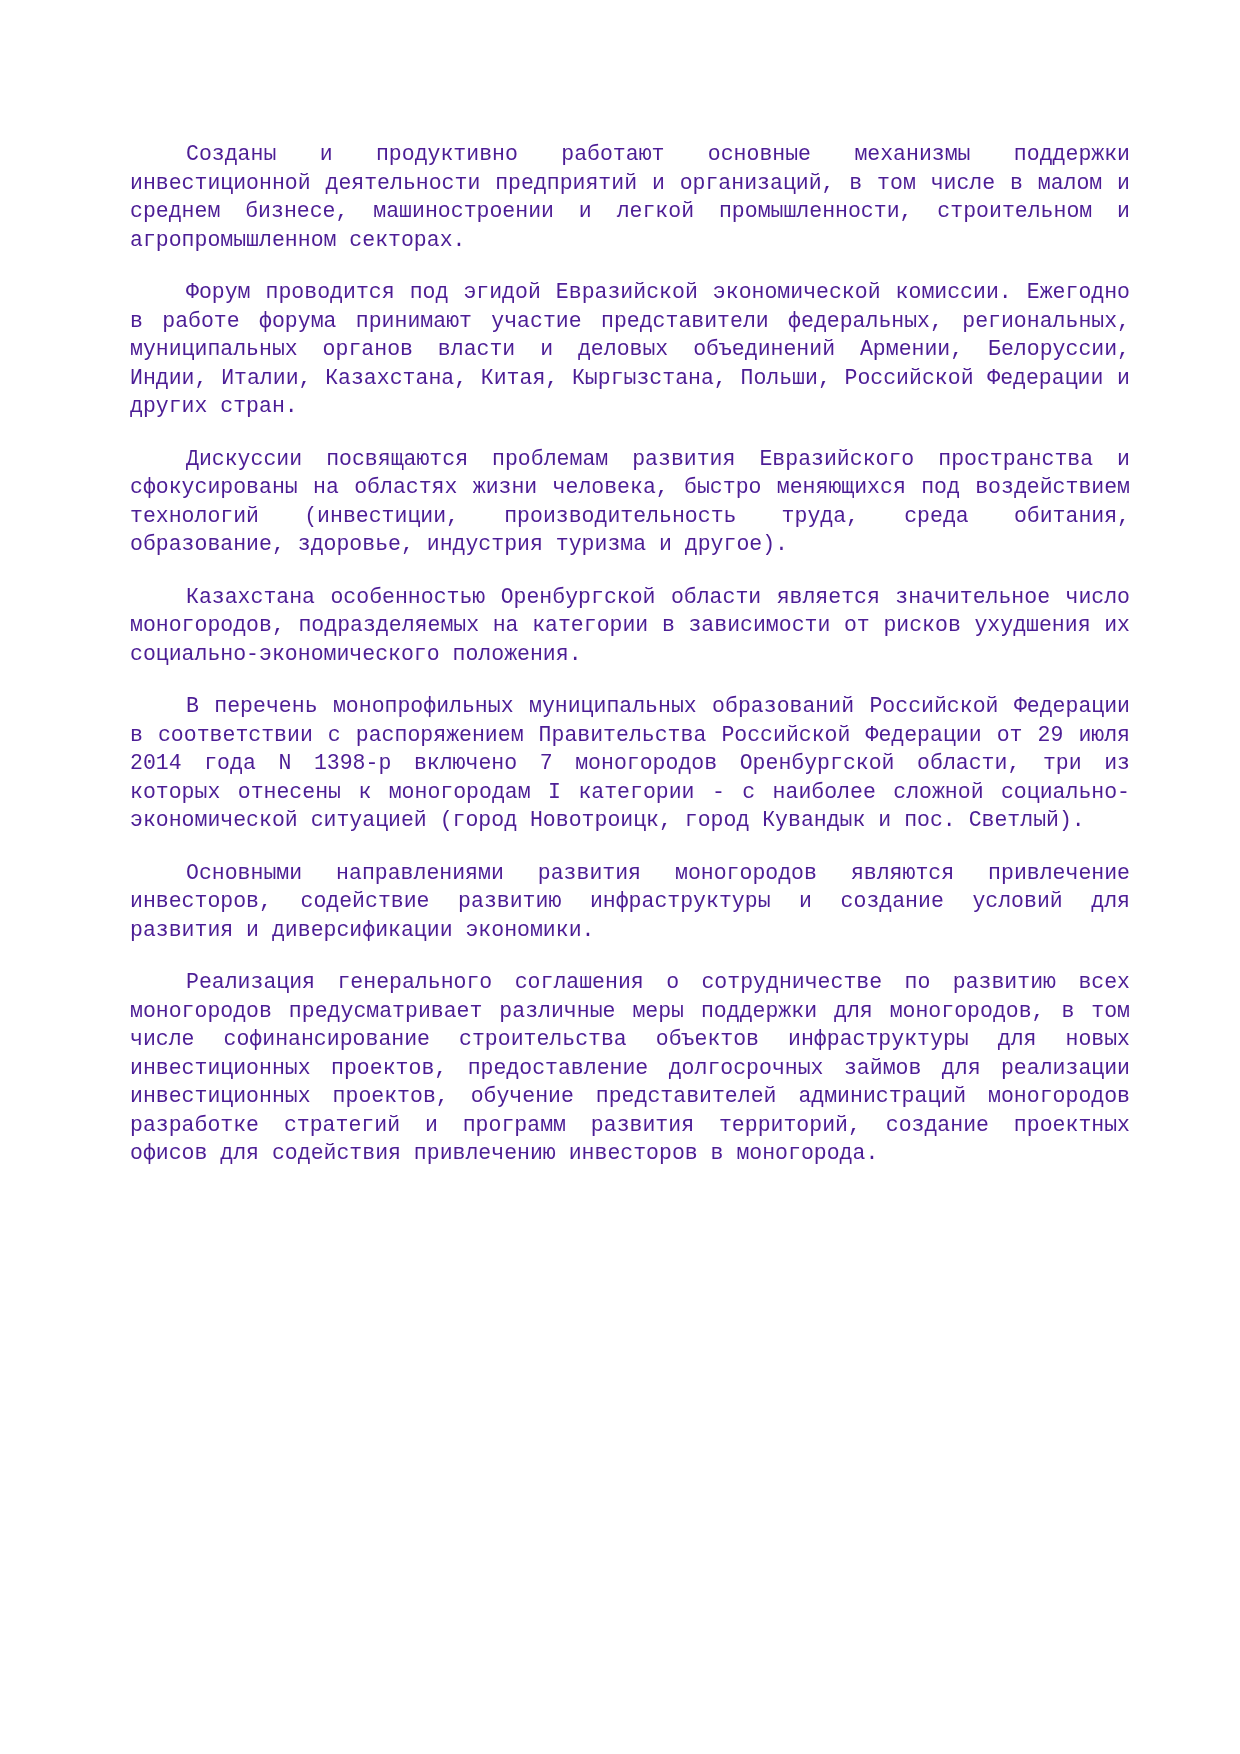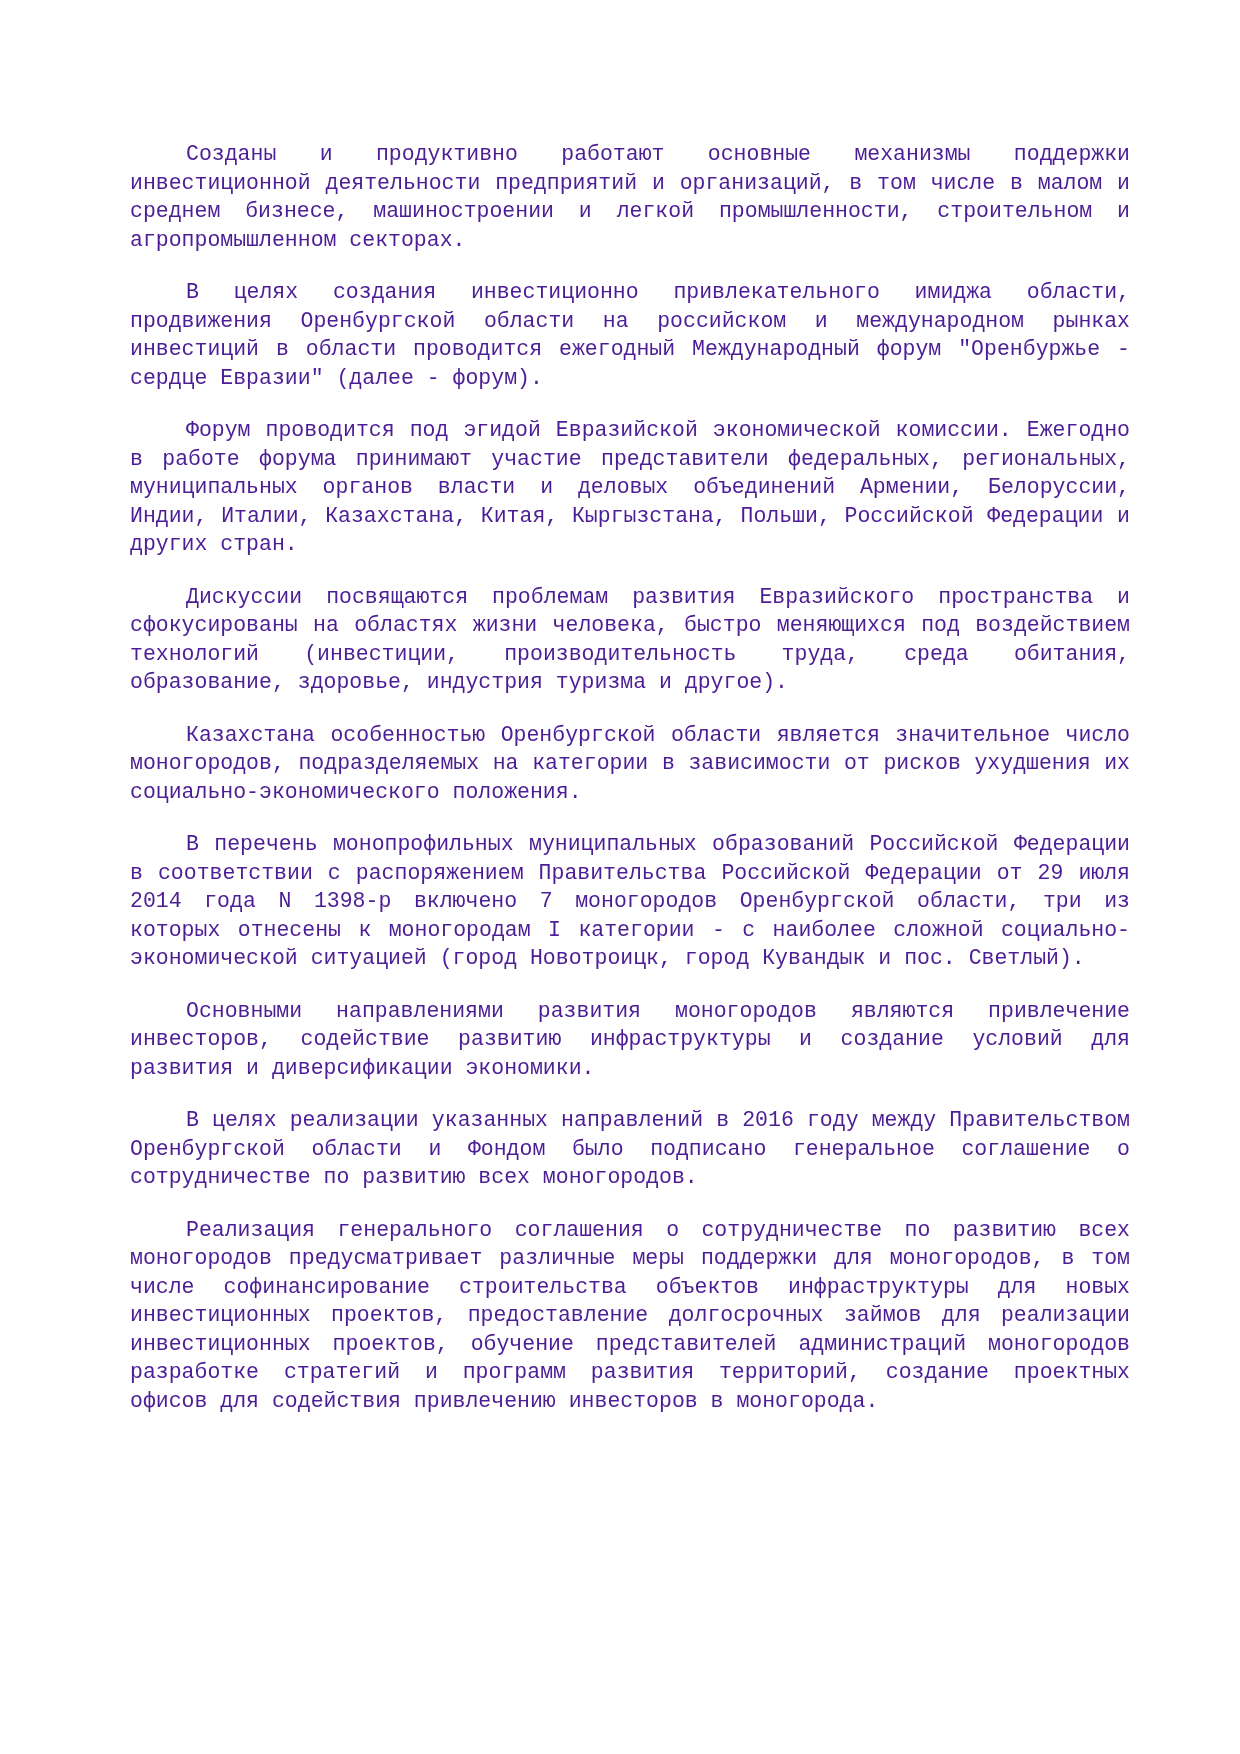--- a/index.html
+++ b/index.html
@@ -10,21 +10,19 @@
     color: #4c1d95;
     margin-left: 12px;
   }
   .para { text-align: justify; text-indent: 56px; margin: 0 0 24px 0; }
 </style>
 </head>
 <body>
 
 <div class="page">
   <p class="para">Созданы и продуктивно работают основные механизмы поддержки инвестиционной деятельности предприятий и организаций, в том числе в малом и среднем бизнесе, машиностроении и легкой промышленности, строительном и агропромышленном секторах.</p>
-  <p class="para">В целях создания инвестиционно привлекательного имиджа области, продвижения Оренбургской области на российском и международном рынках инвестиций в области проводится ежегодный Международный форум "Оренбуржье - сердце Евразии" (далее - форум).</p>
   <p class="para">Форум проводится под эгидой Евразийской экономической комиссии. Ежегодно в работе форума принимают участие представители федеральных, региональных, муниципальных органов власти и деловых объединений Армении, Белоруссии, Индии, Италии, Казахстана, Китая, Кыргызстана, Польши, Российской Федерации и других стран.</p>
   <p class="para">Дискуссии посвящаются проблемам развития Евразийского пространства и сфокусированы на областях жизни человека, быстро меняющихся под воздействием технологий (инвестиции, производительность труда, среда обитания, образование, здоровье, индустрия туризма и другое).</p>
   <p class="para">Казахстана особенностью Оренбургской области является значительное число моногородов, подразделяемых на категории в зависимости от рисков ухудшения их социально-экономического положения.</p>
   <p class="para">В перечень монопрофильных муниципальных образований Российской Федерации в соответствии с распоряжением Правительства Российской Федерации от 29 июля 2014 года N 1398-р включено 7 моногородов Оренбургской области, три из которых отнесены к моногородам I категории - с наиболее сложной социально-экономической ситуацией (город Новотроицк, город Кувандык и пос. Светлый).</p>
   <p class="para">Основными направлениями развития моногородов являются привлечение инвесторов, содействие развитию инфраструктуры и создание условий для развития и диверсификации экономики.</p>
-  <p class="para">В целях реализации указанных направлений в 2016 году между Правительством Оренбургской области и Фондом было подписано генеральное соглашение о сотрудничестве по развитию всех моногородов.</p>
   <p class="para">Реализация генерального соглашения о сотрудничестве по развитию всех моногородов предусматривает различные меры поддержки для моногородов, в том числе софинансирование строительства объектов инфраструктуры для новых инвестиционных проектов, предоставление долгосрочных займов для реализации инвестиционных проектов, обучение представителей администраций моногородов разработке стратегий и программ развития территорий, создание проектных офисов для содействия привлечению инвесторов в моногорода.</p>
 </div>
 
 </body></html>

